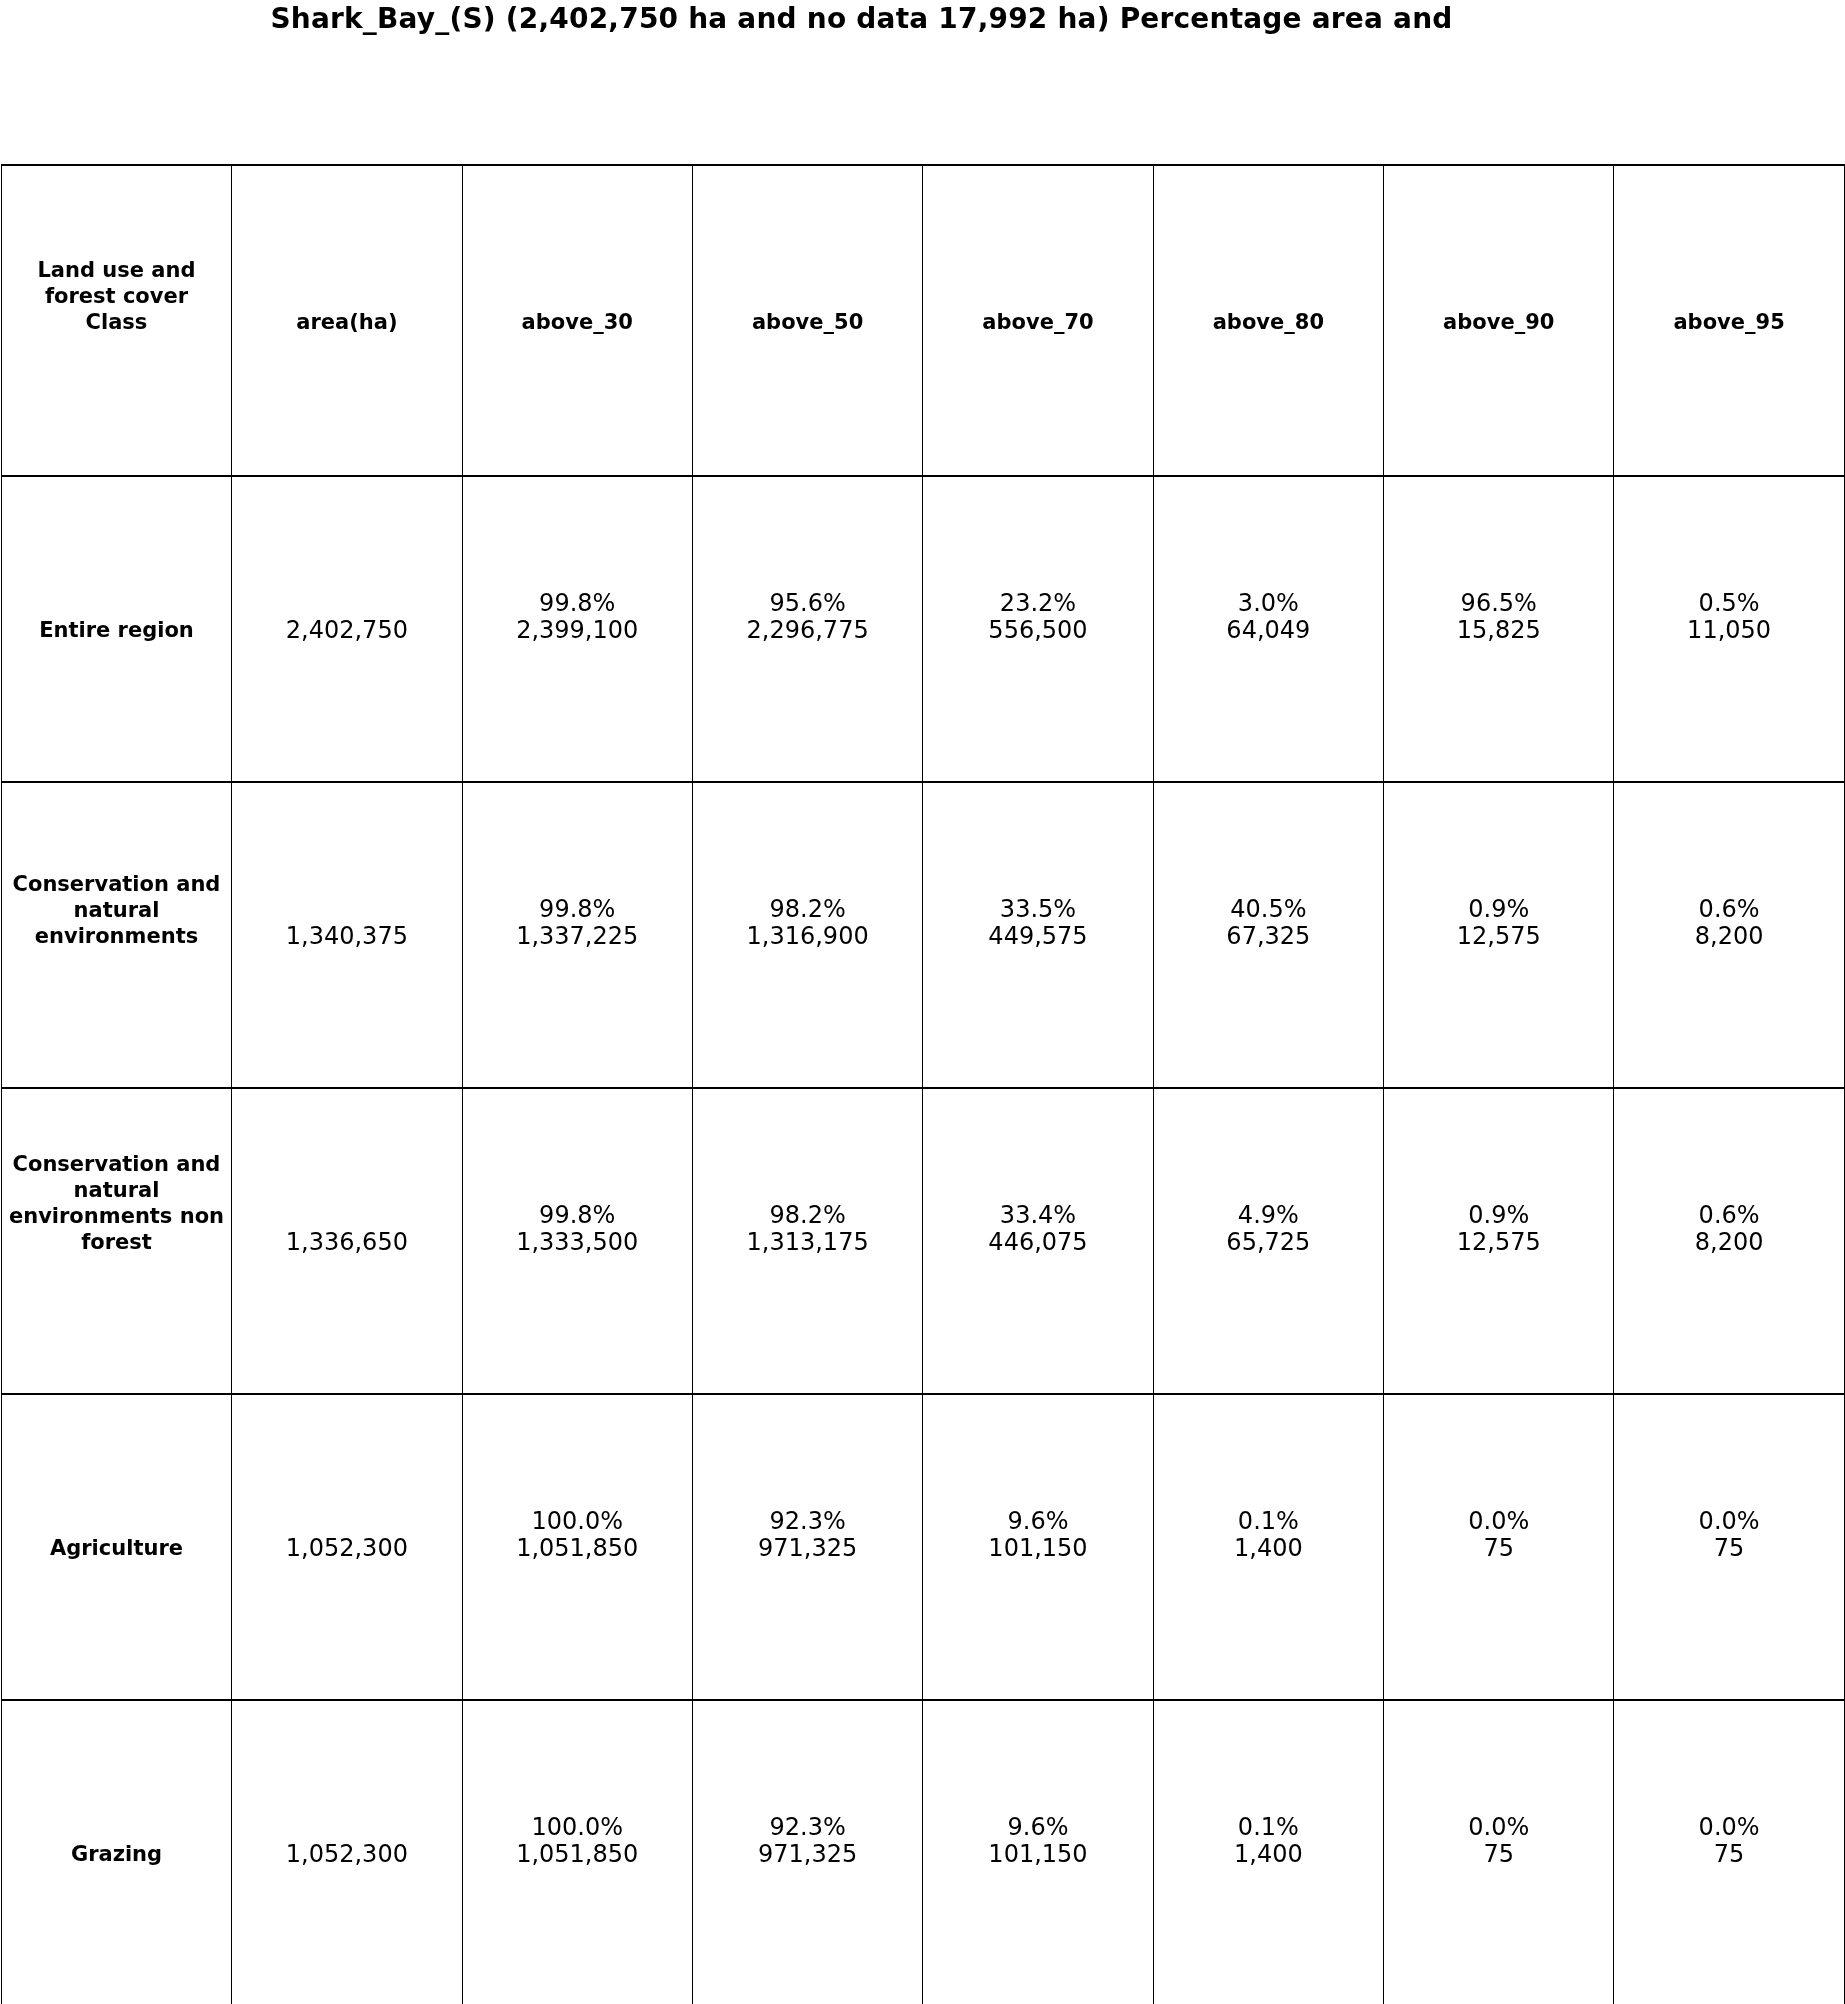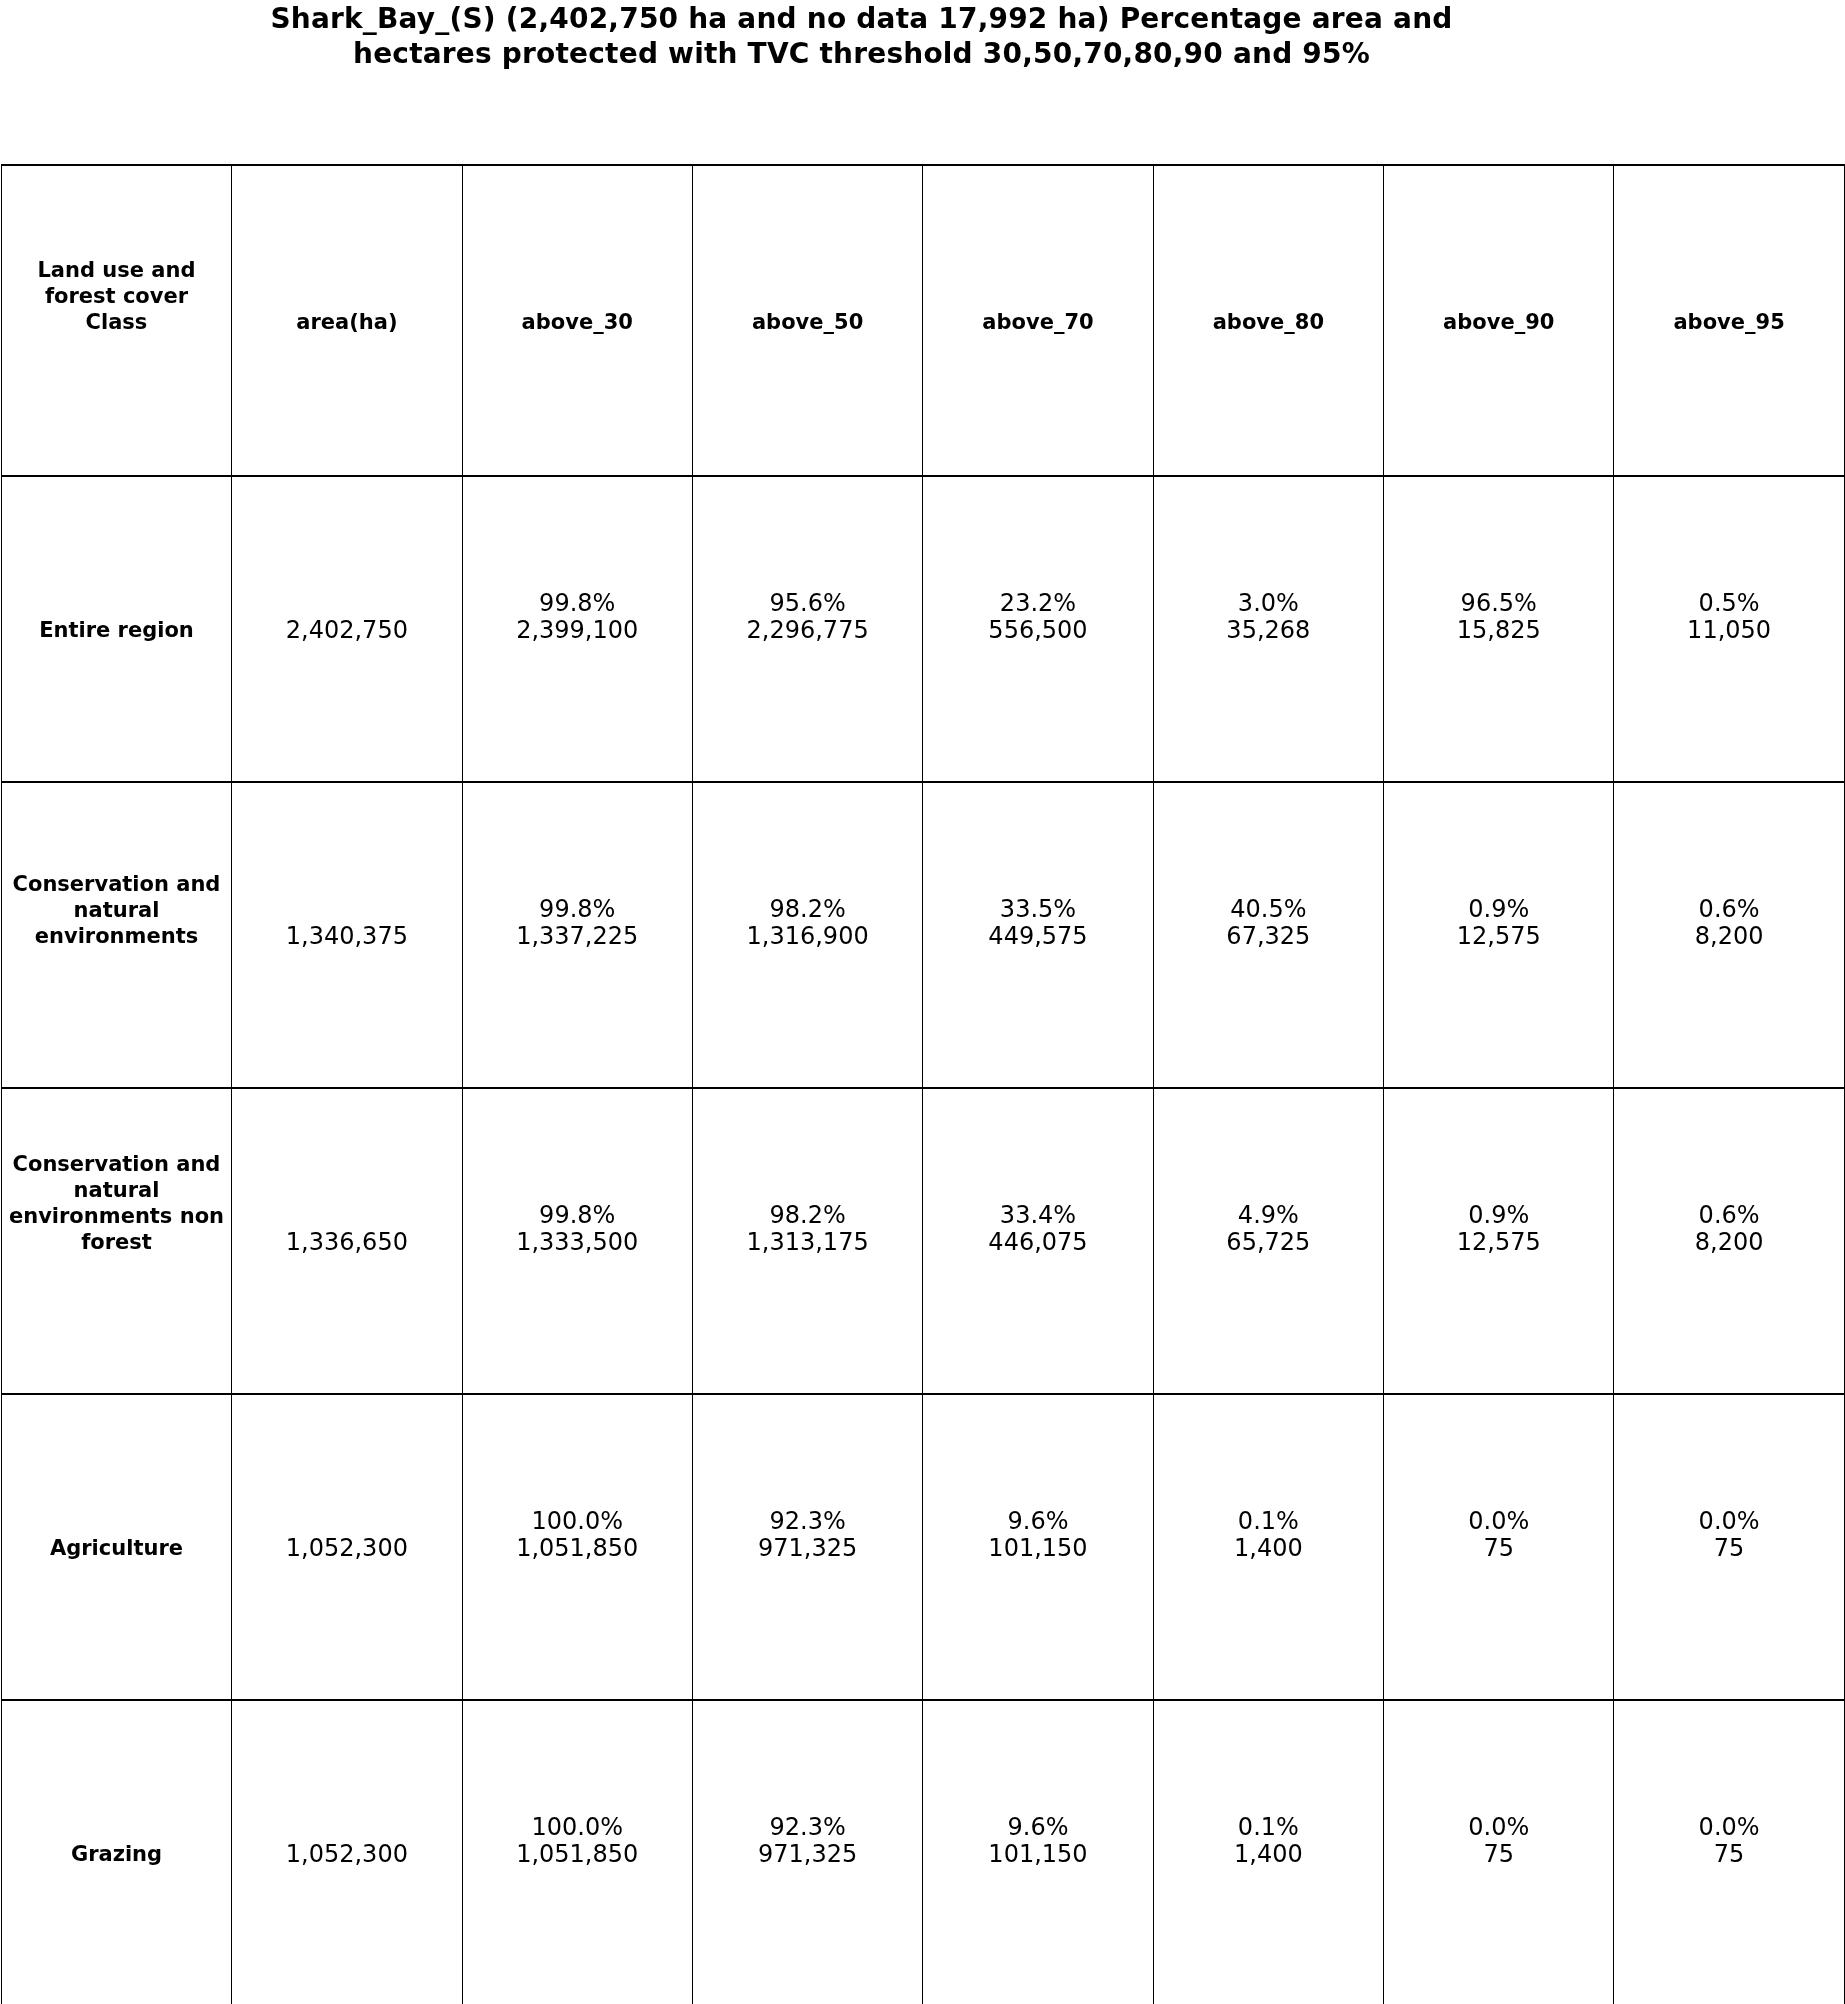--- a/index.html
+++ b/index.html
@@ -24,21 +24,20 @@
       display:flex;flex-direction:column;justify-content:flex-end;align-items:center;
       font-size:24px;line-height:26.5px;text-align:center;margin-top:16px;}
   .cw span{display:block;}
   .cw.lbl{font-size:21px;font-weight:bold;line-height:26px;white-space:pre-line;}
 </style>
 </head>
 <body>
 
 <div class="title">
   <div>Shark_Bay_(S) (2,402,750 ha and no data 17,992 ha) Percentage area and</div>
-  <div>hectares protected with TVC threshold 30,50,70,80,90 and 95%</div>
 </div>
 
 <div class="tblwrap">
 <table class="tbl">
   <tbody>
         <tr class="hdr">
     <th>
             <div class="cw lbl">Land use and
 forest cover
 Class</div>
@@ -89,21 +88,21 @@
           </td>
     <td>
             <div class="cw">
               <span>23.2%</span>
               <span>556,500</span>
             </div>
           </td>
     <td>
             <div class="cw">
               <span>3.0%</span>
-              <span>35,268</span>
+              <span>64,049</span>
             </div>
           </td>
     <td>
             <div class="cw">
               <span>96.5%</span>
               <span>15,825</span>
             </div>
           </td>
     <td>
             <div class="cw">

